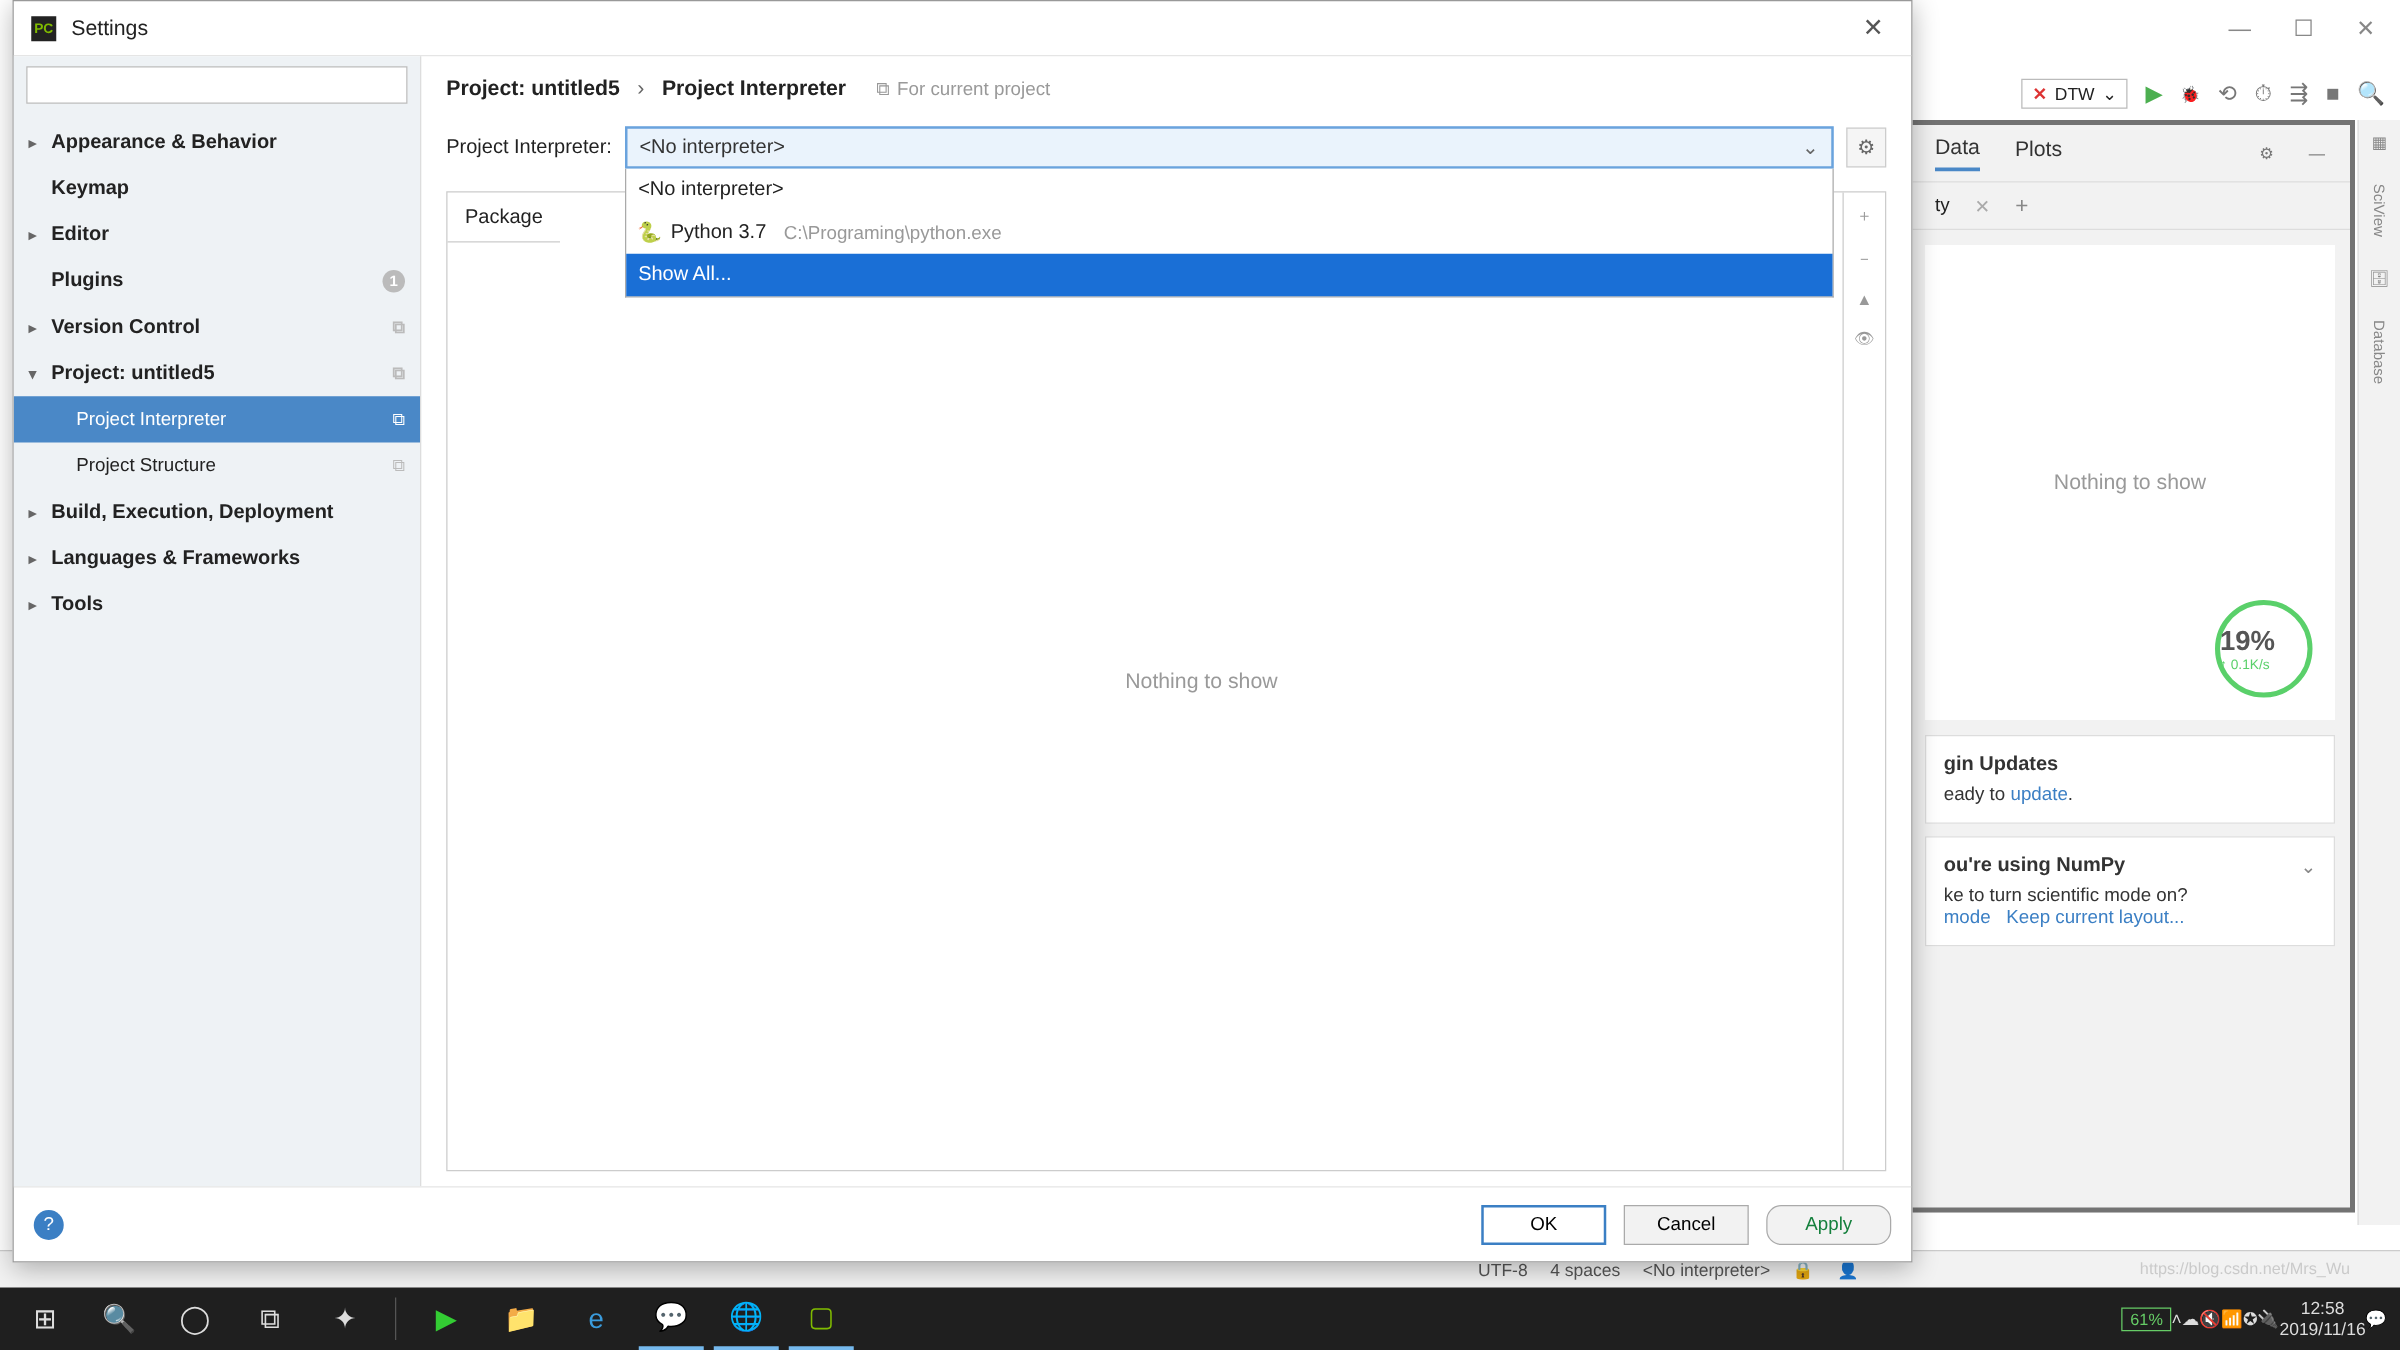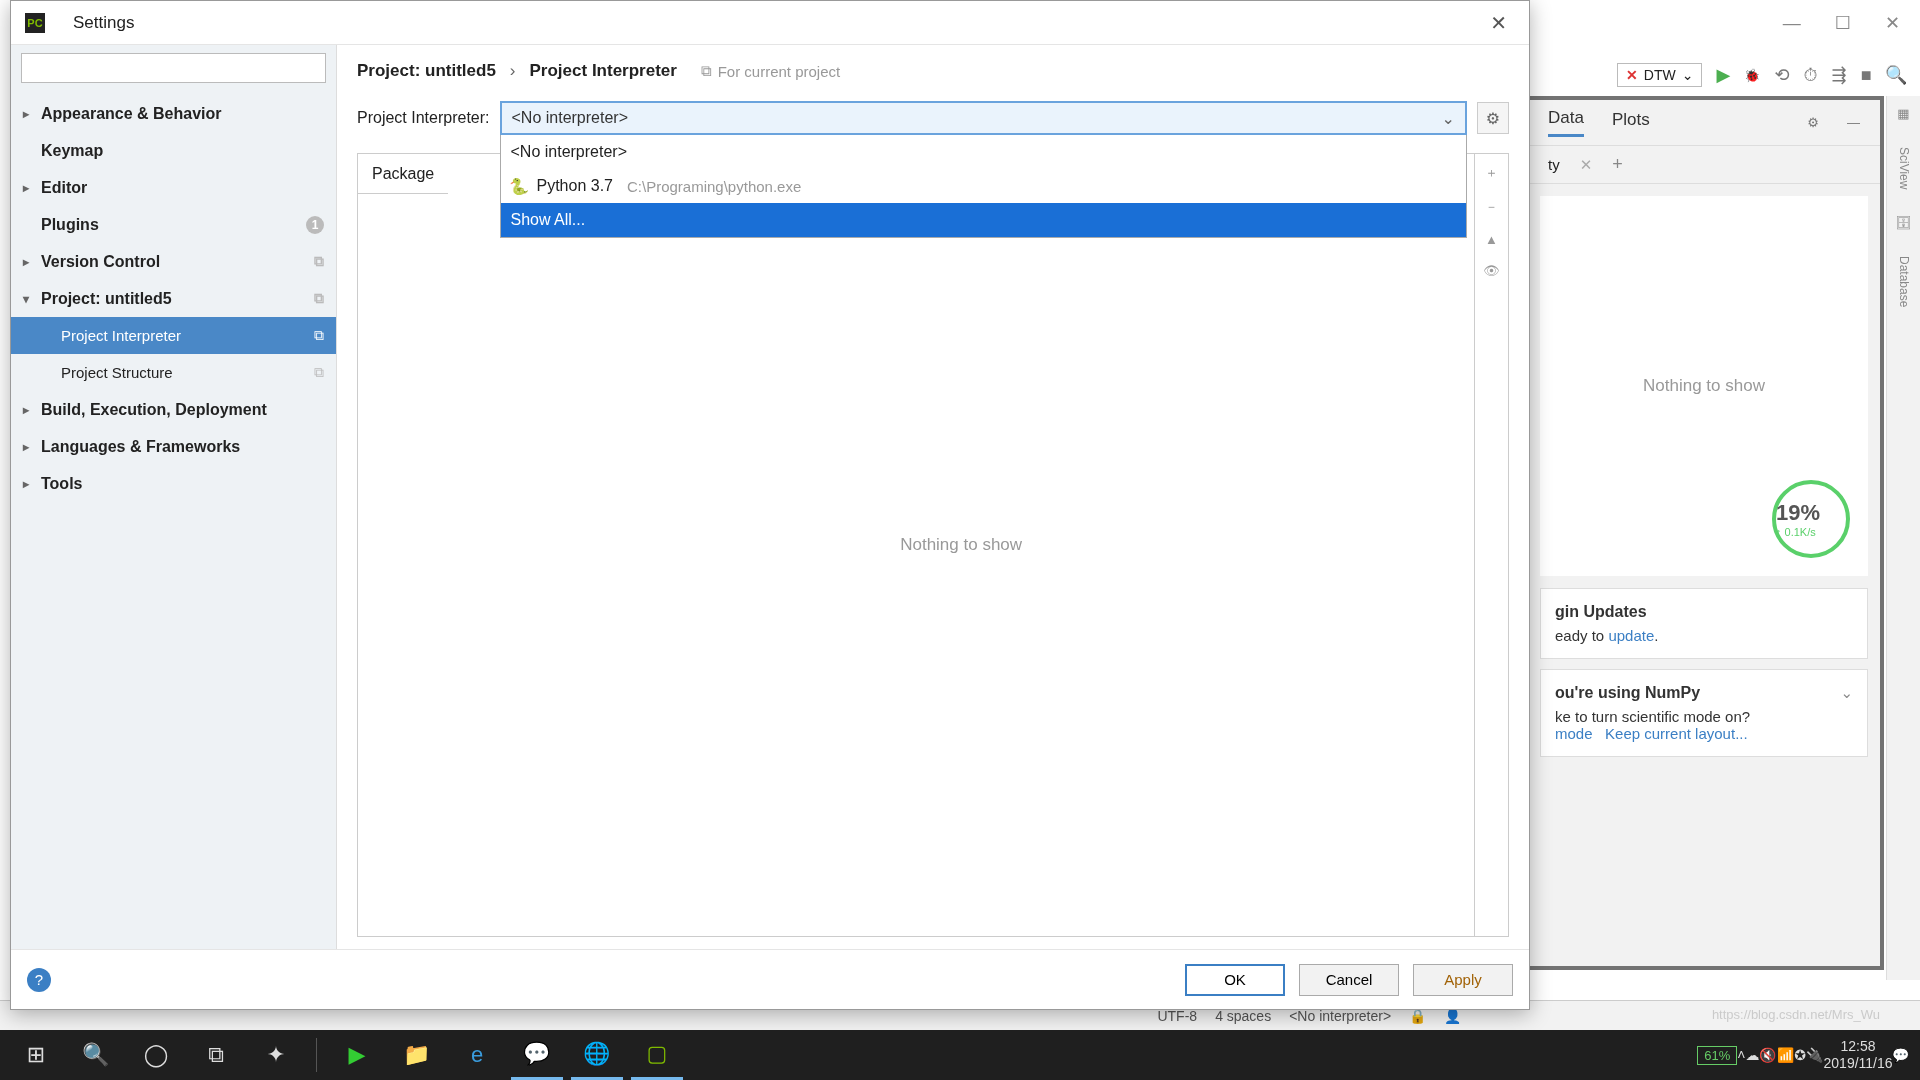--- a/index.html
+++ b/index.html
@@ -31,21 +31,21 @@
 .note .chev{float:right; color:#888;}
 .right-rail{position:absolute;top:96px;right:0;width:34px;bottom:50px;background:#f2f2f2;border-left:1px solid #ddd;display:flex;flex-direction:column;align-items:center;gap:26px;padding-top:10px;color:#888;}
 .right-rail .vtext{writing-mode:vertical-rl;font-size:12px;}
 .status-bar{position:absolute;bottom:50px;left:0;right:0;height:30px;background:#f2f2f2;border-top:1px solid #ccc;display:flex;align-items:center;padding:0 14px;font-size:14px;color:#555;gap:18px;}
 .status-bar .spacer{flex:1;}
 .status-bar .badge{background:#4caf50;color:#fff;border-radius:50%;width:18px;height:18px;display:inline-flex;align-items:center;justify-content:center;font-size:11px;margin-right:4px;}
 .watermark{position:absolute;right:40px;bottom:58px;color:rgba(130,130,130,.35);font-size:13px;}
 
 
 .dialog { position:absolute; top:0; left:10px; width:1520px; height:1010px; background:#fff; border:1px solid #999; box-shadow:0 4px 20px rgba(0,0,0,.3); display:flex; flex-direction:column; }
-.dialog-title { height:44px; display:flex; align-items:center; padding:0 14px; border-bottom:1px solid #e5e5e5;gap:16px;}
+.dialog-title { height:44px; display:flex; align-items:center; padding:0 14px; border-bottom:1px solid #e5e5e5;}
 .dialog-title .ico{width:20px;height:20px;background:#222;margin-right:12px;display:inline-flex;align-items:center;justify-content:center;color:#7fba00;font-size:11px;font-weight:bold;}
 .dialog-title .ttl{font-size:17px;}
 .dialog-title .close{margin-left:auto;font-size:20px;color:#555;cursor:pointer;padding:4px 8px;}
 .dialog-body{flex:1;display:flex;min-height:0;}
 .sidebar{width:326px;background:#eef2f5;border-right:1px solid #ddd;display:flex;flex-direction:column;}
 .search-wrap{padding:8px 10px;}
 .search{width:100%;height:30px;border:1px solid #bbb;padding:2px 6px 2px 26px;background:#fff;position:relative;font-size:14px;}
 .search-wrap{position:relative;}
 .search-wrap::before{content:"🔍";position:absolute;left:18px;top:13px;font-size:13px;color:#888;}
 .tree{flex:1;overflow:auto;padding-top:4px;}
@@ -77,21 +77,21 @@
 .pkg-area{flex:1;border:1px solid #ccc;display:flex;min-height:0;}
 .pkg-table{flex:1;display:flex;flex-direction:row;}
 .pkg-head{height:40px;border-bottom:1px solid #ccc;display:flex;align-items:center;padding:0 14px;font-size:16px;}
 .pkg-body{flex:1;display:flex;align-items:center;justify-content:center;color:#999;font-size:17px;}
 .pkg-tools{width:34px;border-left:1px solid #ccc;display:flex;flex-direction:column;align-items:center;gap:16px;padding-top:10px;color:#999;}
 .dialog-footer{height:60px;border-top:1px solid #e5e5e5;display:flex;align-items:center;padding:0 16px;gap:14px;}
 .dialog-footer .help{width:24px;height:24px;border-radius:50%;background:#3b7fc4;color:#fff;display:flex;align-items:center;justify-content:center;font-size:15px;}
 .dialog-footer .spacer{flex:1;}
 .dialog-footer button{height:32px;min-width:100px;font-size:15px;border:1px solid #aaa;background:#f2f2f2;cursor:pointer;}
 .dialog-footer button.primary{border:2px solid #3b7fc4;background:#fff;}
-.dialog-footer button:disabled{color:#a16207;}
+.dialog-footer button:disabled{color:#15803d;border-radius:12px;}
 
 
 .taskbar{position:absolute;bottom:0;left:0;right:0;height:50px;background:#1f1f1f;display:flex;align-items:center;color:#fff;padding:0 10px;gap:8px;}
 .taskbar .tb{width:52px;height:50px;display:flex;align-items:center;justify-content:center;font-size:22px;color:#ddd;}
 .taskbar .tb.active{border-bottom:3px solid #76b9ed;}
 .taskbar .sep{width:1px;height:34px;background:#555;margin:0 6px;}
 .taskbar .spacer{flex:1;}
 .taskbar .sys{display:flex;align-items:center;font-size:14px;color:#ddd;}
 .taskbar .batt{border:1px solid #6c6;color:#6c6;padding:1px 6px;font-size:13px;}
 .taskbar .clock{text-align:center;line-height:1.2;font-size:14px;}
@@ -158,21 +158,21 @@
     <span class="vtext">SciView</span>
     <span>🗄</span>
     <span class="vtext">Database</span>
   </div>
 </div>
 
 <div class="status-bar">
   <span class="spacer"></span>
   <span><span class="badge">1</span><span>Event Log</span></span>
 </div>
-<div class="status-bar" style="justify-content:flex-end;padding-right:100px;">
+<div class="status-bar" style="justify-content:flex-end;padding-right:75px;">
   <span class="spacer"></span>
   <span>UTF-8</span>
   <span>4 spaces</span>
   <span>&lt;No interpreter&gt;</span>
   <span>🔒</span>
   <span>👤</span>
   <span style="width:340px;"></span>
 </div>
 
 <div class="watermark">https://blog.csdn.net/Mrs_Wu</div>

